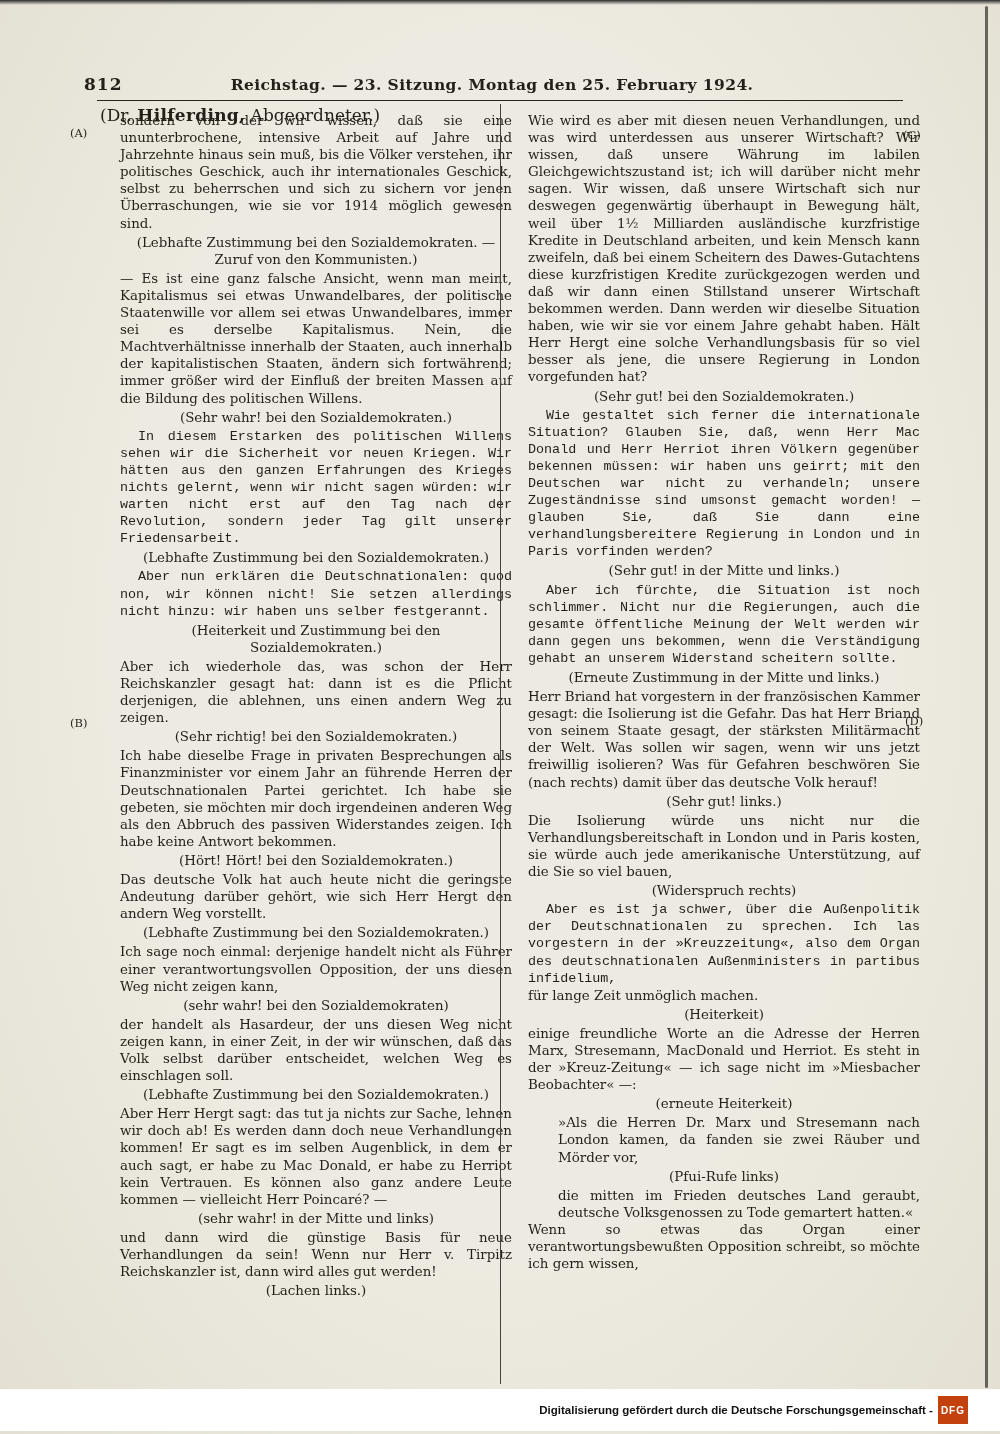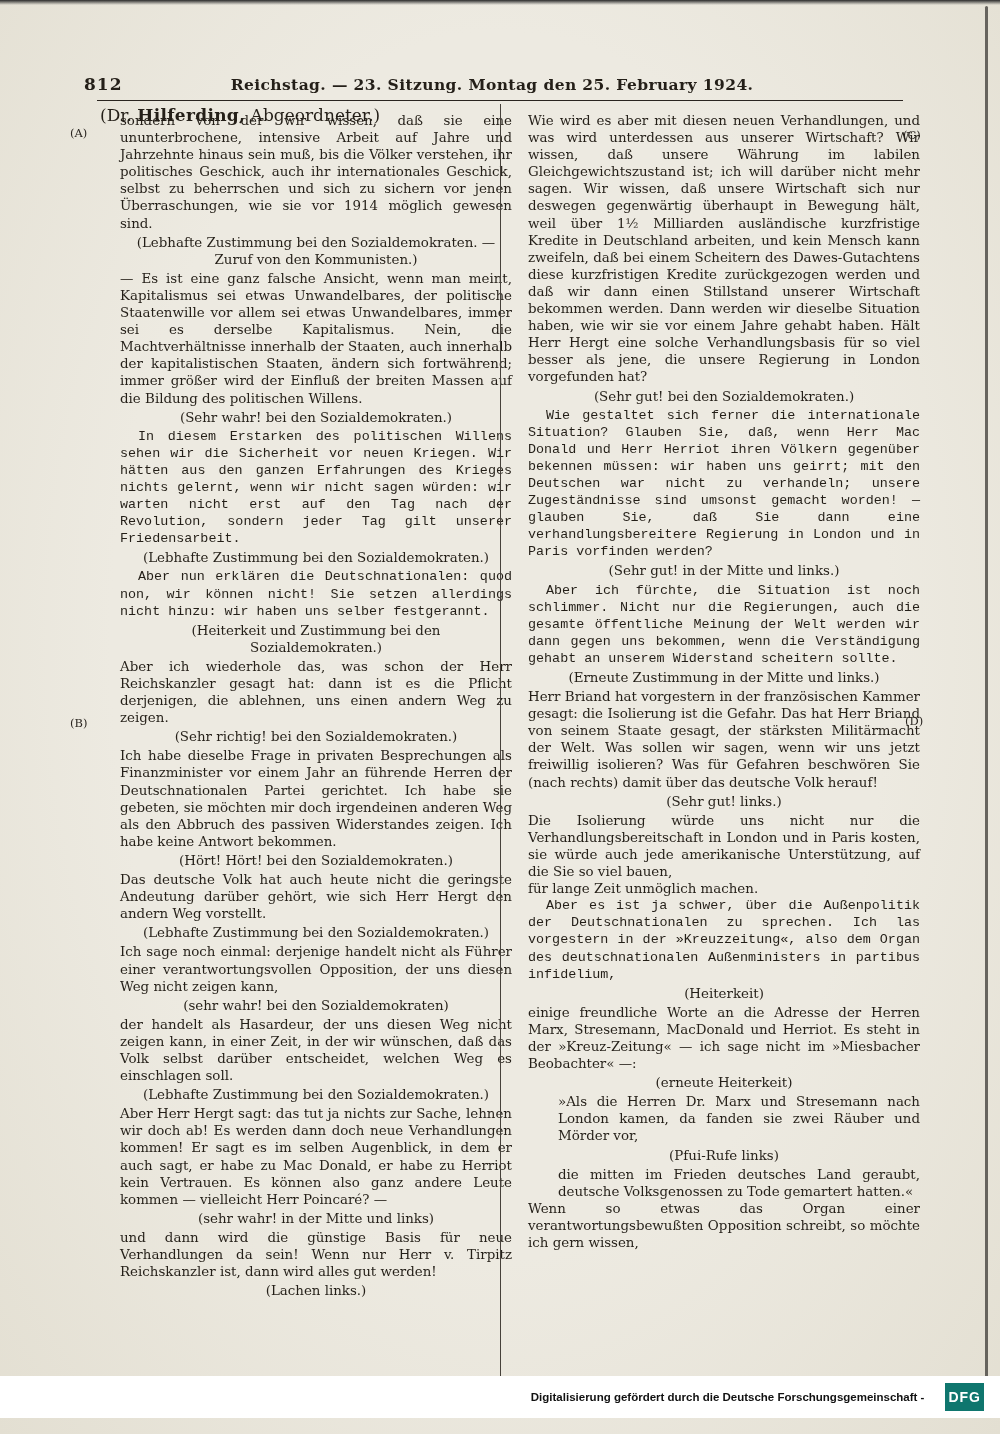--- a/index.html
+++ b/index.html
@@ -72,35 +72,35 @@
   .margin-marker {
     position: absolute; font-size: 11.5px; color: #2a2520;
   }
   .mk-a { left: 70px;  top: 126px; }
   .mk-b { left: 70px;  top: 716px; }
   .mk-c { left: 903px; top: 128px; }
   .mk-d { left: 905px; top: 714px; }
 
   
   .footer-strip {
-    position: absolute; left: 0; right: 0; bottom: 16px; height: 42px;
+    position: absolute; left: 0; right: 0; bottom: 3px; height: 42px;
     background: #ffffff;
     display: flex; align-items: center; justify-content: flex-end;
-    padding-right: 16px; gap: 21px;
+    padding-right: 32px; gap: 5px;
   }
   .footer-credit {
     font-family: "Liberation Sans", "DejaVu Sans", sans-serif;
     font-size: 11.5px; color: #111; font-weight: bold;
   }
   .dfg-logo {
     display: inline-flex; align-items: center; justify-content: center;
     min-width: 30px; height: 28px; padding: 0 3px;
-    background: #0f766e; color: #fff;
+    background: #c2410c; color: #fff;
     font-family: "Liberation Sans", "DejaVu Sans", sans-serif;
-    font-size: 14px; font-weight: bold; letter-spacing: 1px;
+    font-size: 10px; font-weight: bold; letter-spacing: 1px;
   }
 </style>
 </head>
 <body>
 
 <div class="page">
 
   <div class="scan-top-edge"></div>
   <div class="scan-right-edge"></div>
 
@@ -145,22 +145,23 @@
   <div class="col col-right" id="col-right">
       <div class="blk-para">Wie wird es aber mit diesen neuen Verhandlungen, und was wird unterdessen aus unserer Wirtschaft? Wir wissen, daß unsere Währung im labilen Gleichgewichtszustand ist; ich will darüber nicht mehr sagen. Wir wissen, daß unsere Wirtschaft sich nur deswegen gegenwärtig überhaupt in Bewegung hält, weil über 1½ Milliarden ausländische kurzfristige Kredite in Deutschland arbeiten, und kein Mensch kann zweifeln, daß bei einem Scheitern des Dawes-Gutachtens diese kurzfristigen Kredite zurückgezogen werden und daß wir dann einen Stillstand unserer Wirtschaft bekommen werden. Dann werden wir dieselbe Situation haben, wie wir sie vor einem Jahre gehabt haben. Hält Herr Hergt eine solche Verhandlungsbasis für so viel besser als jene, die unsere Regierung in London vorgefunden hat?</div>
       <div class="blk-stage">(Sehr gut! bei den Sozialdemokraten.)</div>
       <div class="blk-para ind">Wie gestaltet sich ferner die internationale Situation? Glauben Sie, daß, wenn Herr Mac Donald und Herr Herriot ihren Völkern gegenüber bekennen müssen: wir haben uns geirrt; mit den Deutschen war nicht zu verhandeln; unsere Zugeständnisse sind umsonst gemacht worden! — glauben Sie, daß Sie dann eine verhandlungsbereitere Regierung in London und in Paris vorfinden werden?</div>
       <div class="blk-stage">(Sehr gut! in der Mitte und links.)</div>
       <div class="blk-para ind">Aber ich fürchte, die Situation ist noch schlimmer. Nicht nur die Regierungen, auch die gesamte öffentliche Meinung der Welt werden wir dann gegen uns bekommen, wenn die Verständigung gehabt an unserem Widerstand scheitern sollte.</div>
       <div class="blk-stage">(Erneute Zustimmung in der Mitte und links.)</div>
       <div class="blk-para">Herr Briand hat vorgestern in der französischen Kammer gesagt: die Isolierung ist die Gefahr. Das hat Herr Briand von seinem Staate gesagt, der stärksten Militärmacht der Welt. Was sollen wir sagen, wenn wir uns jetzt freiwillig isolieren? Was für Gefahren beschwören Sie (nach rechts) damit über das deutsche Volk herauf!</div>
       <div class="blk-stage">(Sehr gut! links.)</div>
       <div class="blk-para">Die Isolierung würde uns nicht nur die Verhandlungsbereitschaft in London und in Paris kosten, sie würde auch jede amerikanische Unterstützung, auf die Sie so viel bauen,</div>
+      <div class="blk-stage">(Widerspruch rechts)</div>
+      <div class="blk-para ind">Aber es ist ja schwer, über die Außenpolitik der Deutschnationalen zu sprechen. Ich las vorgestern in der »Kreuzzeitung«, also dem Organ des deutschnationalen Außenministers in partibus infidelium,</div>
       <div class="blk-para">für lange Zeit unmöglich machen.</div>
-      <div class="blk-para ind">Aber es ist ja schwer, über die Außenpolitik der Deutschnationalen zu sprechen. Ich las vorgestern in der »Kreuzzeitung«, also dem Organ des deutschnationalen Außenministers in partibus infidelium,</div>
       <div class="blk-stage">(Heiterkeit)</div>
       <div class="blk-para">einige freundliche Worte an die Adresse der Herren Marx, Stresemann, MacDonald und Herriot. Es steht in der »Kreuz-Zeitung« — ich sage nicht im »Miesbacher Beobachter« —:</div>
       <div class="blk-stage">(erneute Heiterkeit)</div>
       <div class="blk-quote">»Als die Herren Dr. Marx und Stresemann nach London kamen, da fanden sie zwei Räuber und Mörder vor,</div>
       <div class="blk-stage">(Pfui-Rufe links)</div>
       <div class="blk-quote">die mitten im Frieden deutsches Land geraubt, deutsche Volksgenossen zu Tode gemartert hatten.«</div>
       <div class="blk-para">Wenn so etwas das Organ einer verantwortungsbewußten Opposition schreibt, so möchte ich gern wissen,</div>
     </div>
 
   <div class="footer-strip">

